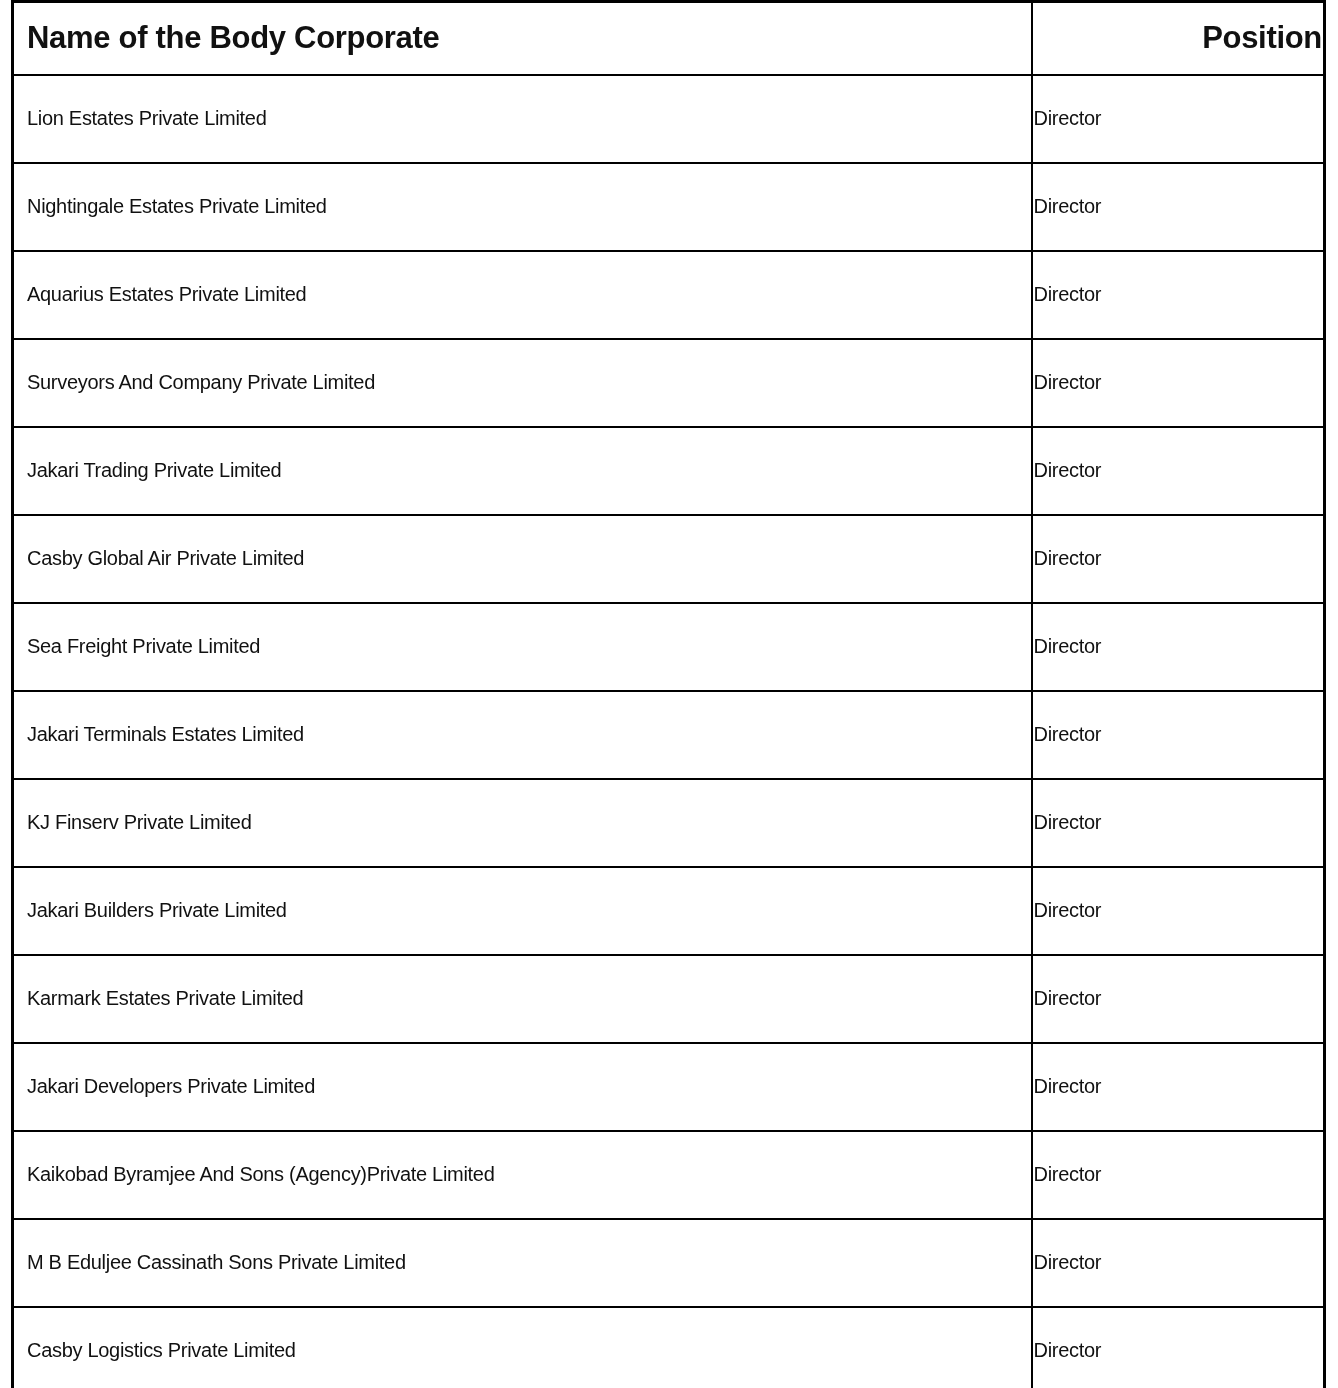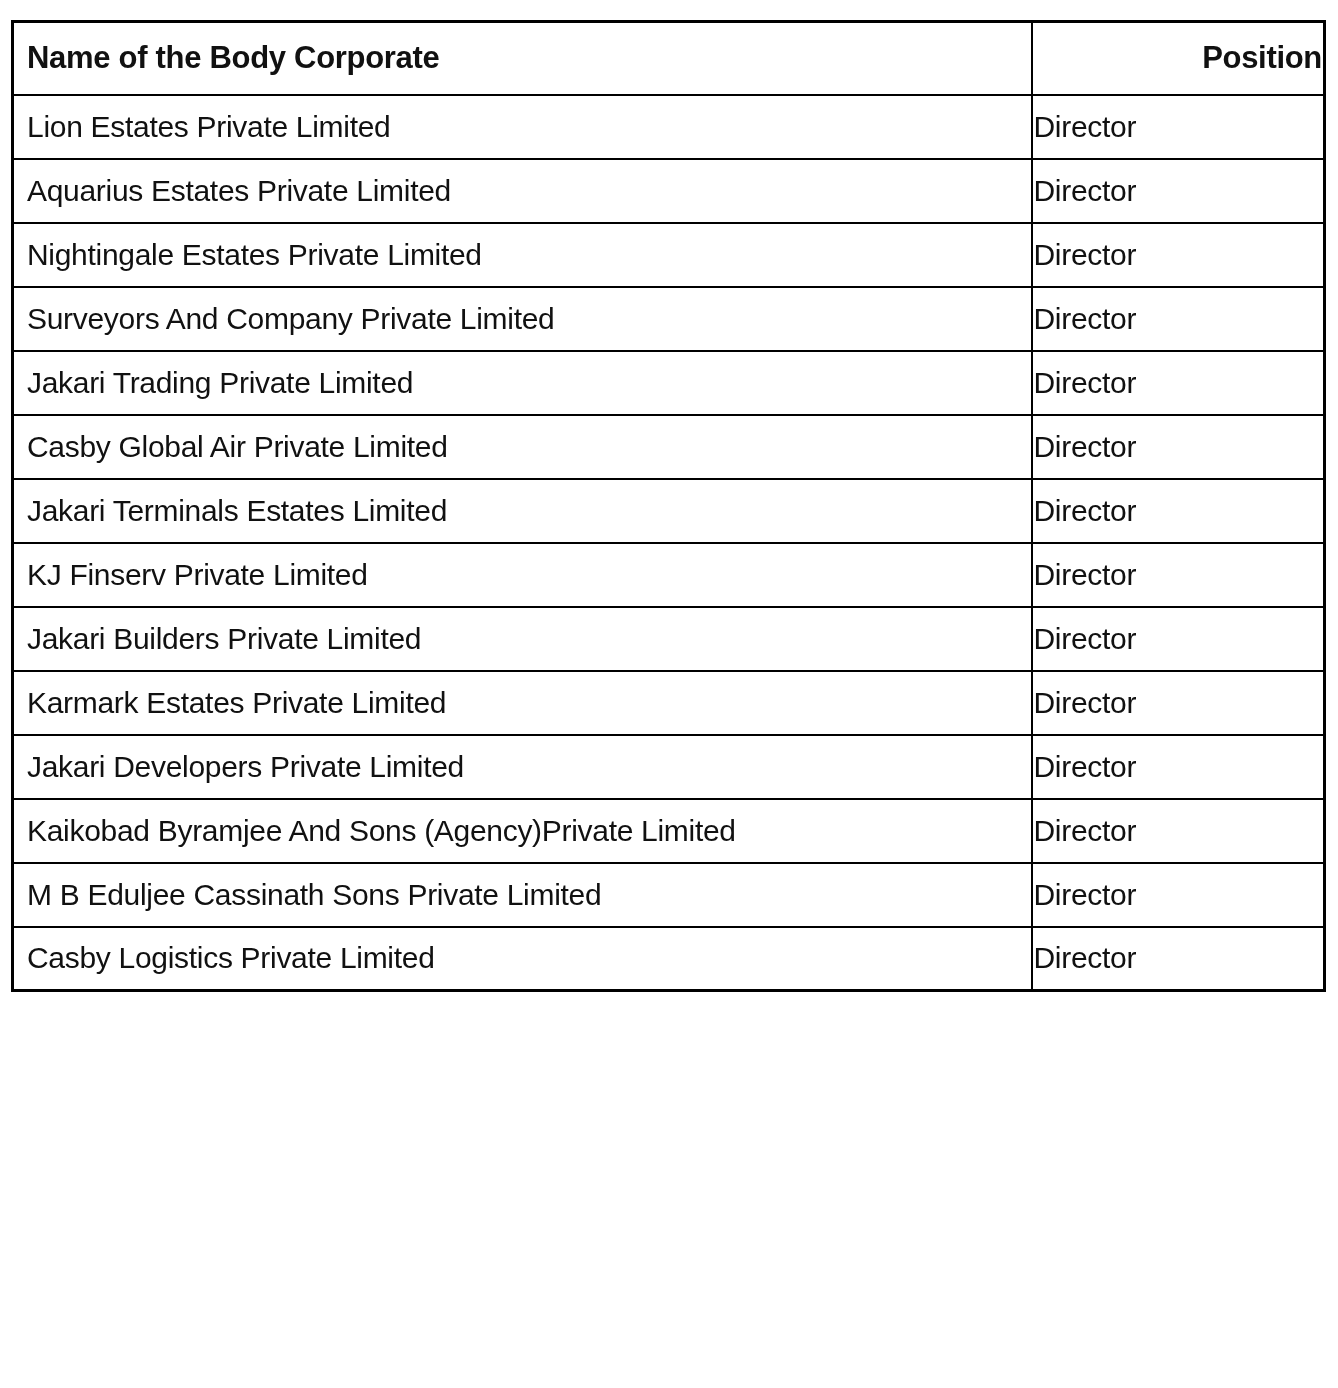--- a/index.html
+++ b/index.html
@@ -7,21 +7,21 @@
     padding: 0;
     background: #ffffff;
     font-family: "Liberation Sans", sans-serif;
     color: #111111;
   }
   .page {
     width: 1338px;
     height: 1388px;
     background: #ffffff;
     box-sizing: border-box;
-    padding: 20px 15px 20px 11px;
+    padding: 0 15px 20px 11px;
   }
   table.doc-table {
     border-collapse: collapse;
     table-layout: fixed;
     width: 1312px;
     border: 3px solid #000000;
   }
   col.name-col { width: 1019px; }
   col.pos-col  { width: 293px; }
   th, td {
@@ -38,22 +38,22 @@
     letter-spacing: -0.3px;
   }
   th.name-header {
     text-align: left;
     padding-left: 13px;
   }
   th.pos-header {
     text-align: right;
   }
   td {
-    font-size: 30px;
-    height: 64px;
+    font-size: 20px;
+    height: 88px;
     letter-spacing: -0.3px;
   }
   td.name-cell {
     text-align: left;
     padding-left: 13px;
   }
   td.position-cell {
   }
 </style>
 </head>
@@ -70,37 +70,41 @@
         <th class="name-header">Name of the Body Corporate</th>
         <th class="pos-header">Position</th>
       </tr>
     </thead>
     <tbody>
         <tr>
           <td class="name-cell">Lion Estates Private Limited</td>
           <td class="position-cell">Director</td>
         </tr>
         <tr>
-          <td class="name-cell">Aquarius Estates Private Limited</td>
+          <td class="name-cell">Nightingale Estates Private Limited</td>
           <td class="position-cell">Director</td>
         </tr>
         <tr>
-          <td class="name-cell">Nightingale Estates Private Limited</td>
+          <td class="name-cell">Aquarius Estates Private Limited</td>
           <td class="position-cell">Director</td>
         </tr>
         <tr>
           <td class="name-cell">Surveyors And Company Private Limited</td>
           <td class="position-cell">Director</td>
         </tr>
         <tr>
           <td class="name-cell">Jakari Trading Private Limited</td>
           <td class="position-cell">Director</td>
         </tr>
         <tr>
           <td class="name-cell">Casby Global Air Private Limited</td>
+          <td class="position-cell">Director</td>
+        </tr>
+        <tr>
+          <td class="name-cell">Sea Freight Private Limited</td>
           <td class="position-cell">Director</td>
         </tr>
         <tr>
           <td class="name-cell">Jakari Terminals Estates Limited</td>
           <td class="position-cell">Director</td>
         </tr>
         <tr>
           <td class="name-cell">KJ Finserv Private Limited</td>
           <td class="position-cell">Director</td>
         </tr>

